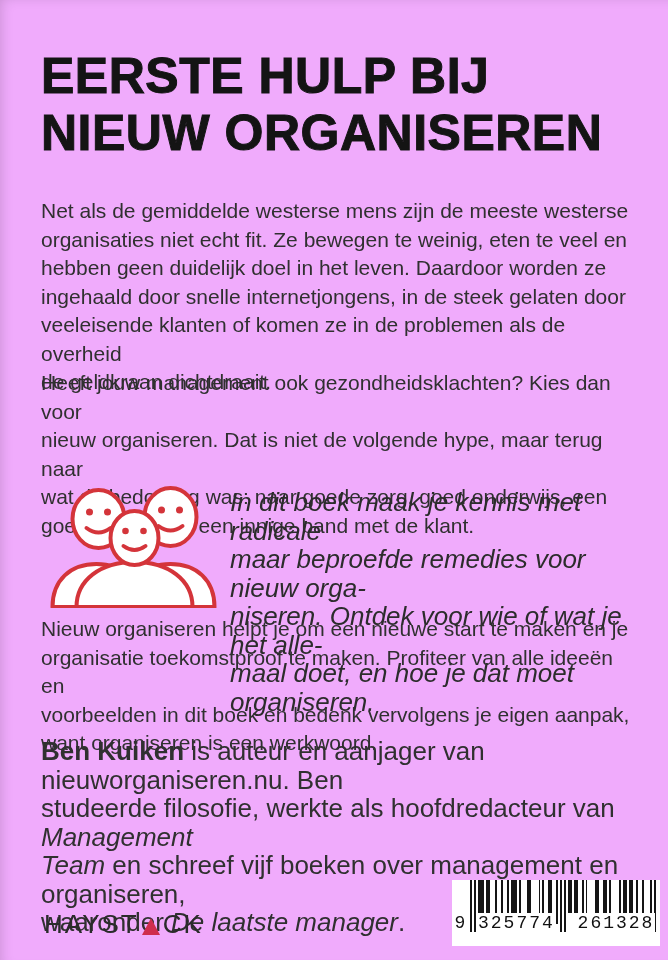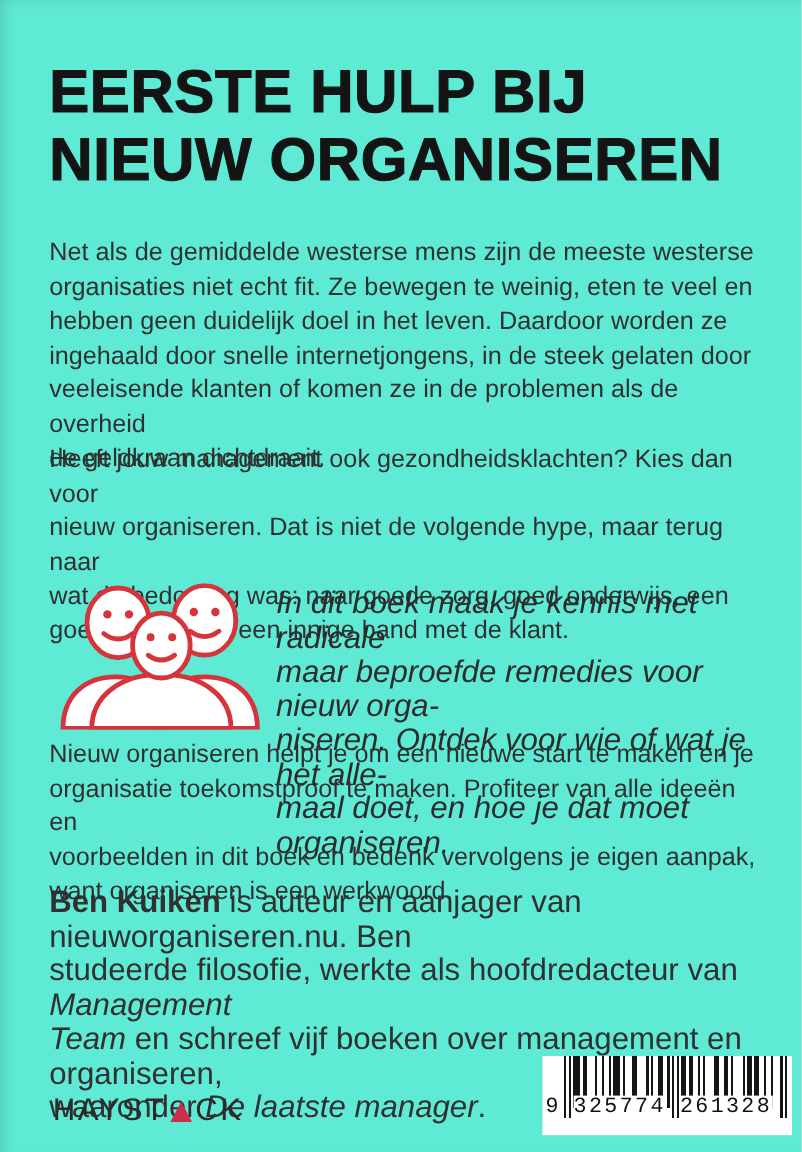--- a/index.html
+++ b/index.html
@@ -1,17 +1,17 @@
 <!DOCTYPE html>
 <html style="--icon-red: #d4343a; --tri-red: #cf2d4d;"><head>
 <meta charset="utf-8">
 <style>
   html,body{margin:0;padding:0;background:#e8e8e8;}
   .page{
-    position:relative;width:668px;height:960px;background:#5eead4;overflow:hidden;
+    position:relative;width:668px;height:960px;background:#f0abfc;overflow:hidden;
     font-family:"Liberation Sans",sans-serif;color:#303030;
     box-shadow:inset 8px 4px 14px -8px rgba(0,0,0,0.18);
   }
   .title{
     position:absolute;left:41px;top:48px;
     font-size:50px;line-height:57px;font-weight:bold;color:#141414;
     letter-spacing:0.5px;white-space:pre-line;
     -webkit-text-stroke:1px #141414;
   }
   .para{
@@ -47,21 +47,21 @@
   }
   .barcode{position:absolute;left:452px;top:880px;width:208px;height:66px;background:#fff;}
   .barcode svg{position:absolute;left:18px;top:0;width:186px;height:52px;}
   .bc-num{
     position:absolute;top:33px;height:20px;background:#ffffff;
     font-family:"Liberation Mono",monospace;font-size:18px;line-height:20px;color:#111;
     text-align:center;
   }
   .bc-prefix{left:0;width:16px;background:transparent;}
   .bc-left{left:26px;width:76px;letter-spacing:2px;}
-  .bc-right{left:114px;width:78px;letter-spacing:2px;}
+  .bc-right{left:114px;width:78px;letter-spacing:2px;padding-left:11px;}
 </style>
 </head>
 <body>
 
 <div class="page">
 
   <div class="title">EERSTE HULP BIJ
 NIEUW ORGANISEREN</div>
 
   <div class="para" id="p1">Net als de gemiddelde westerse mens zijn de meeste westerse

